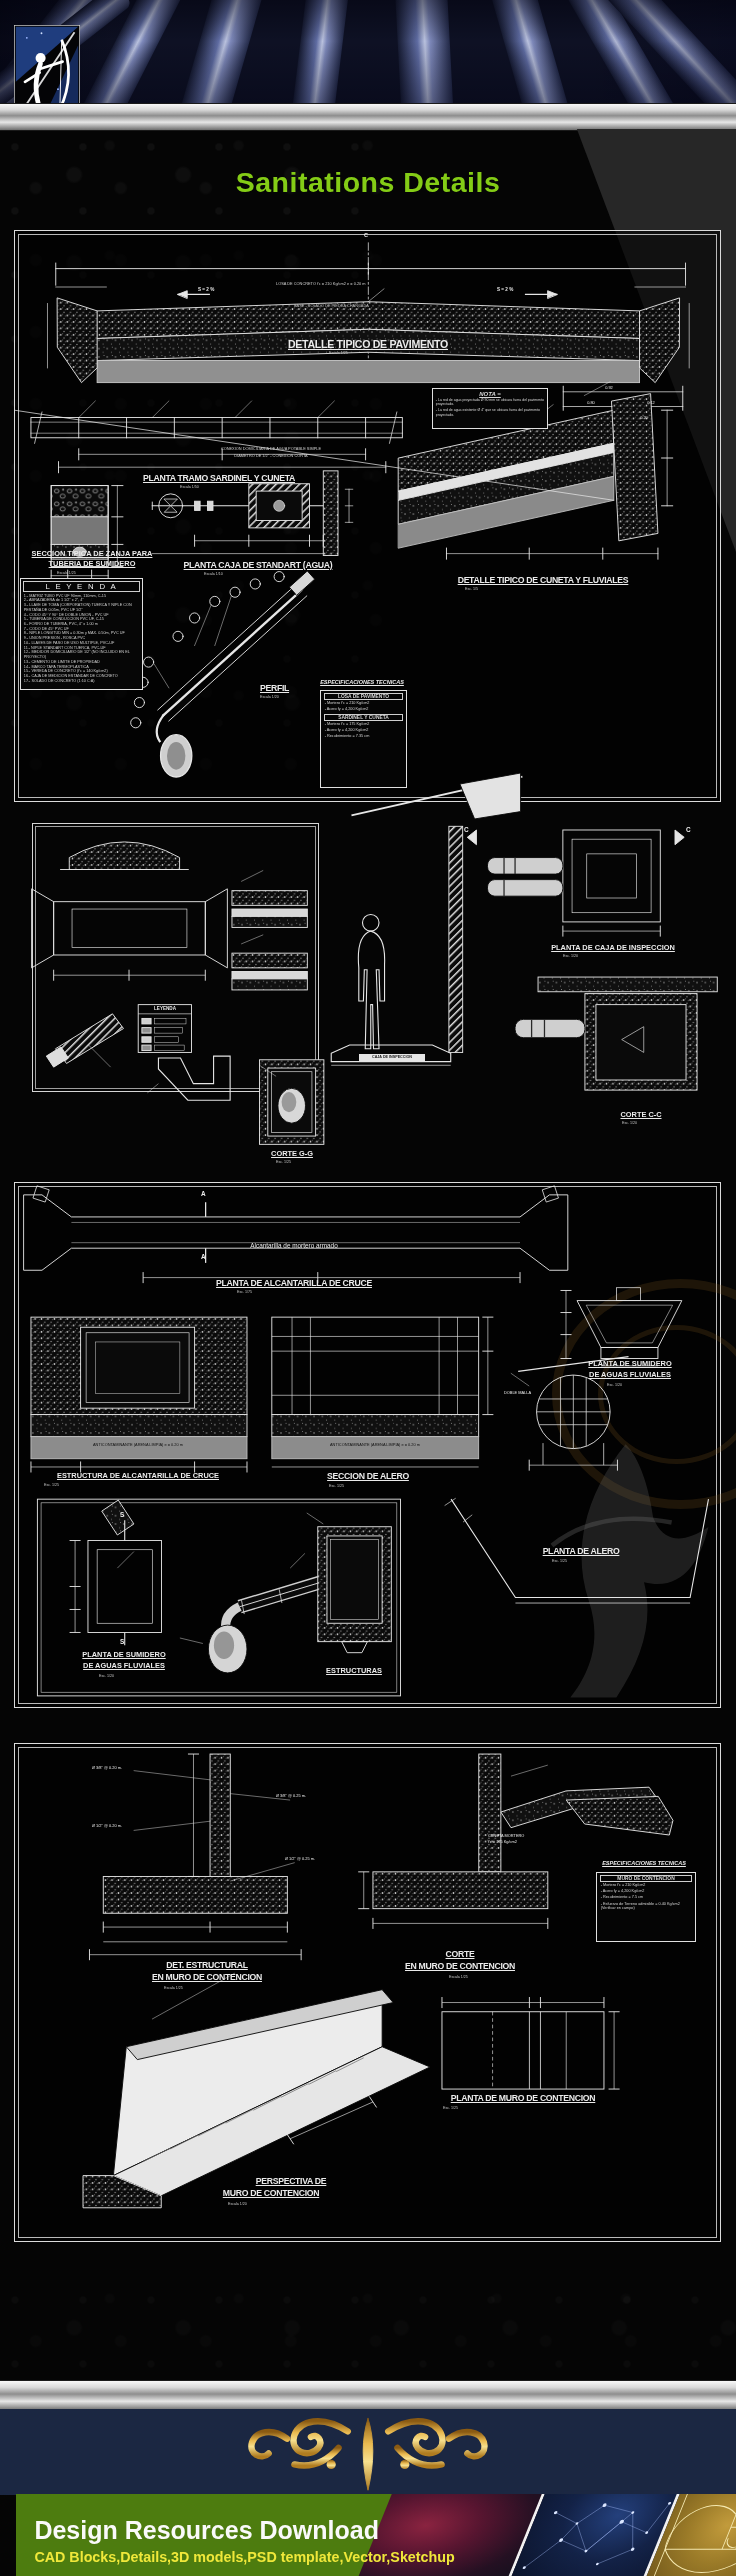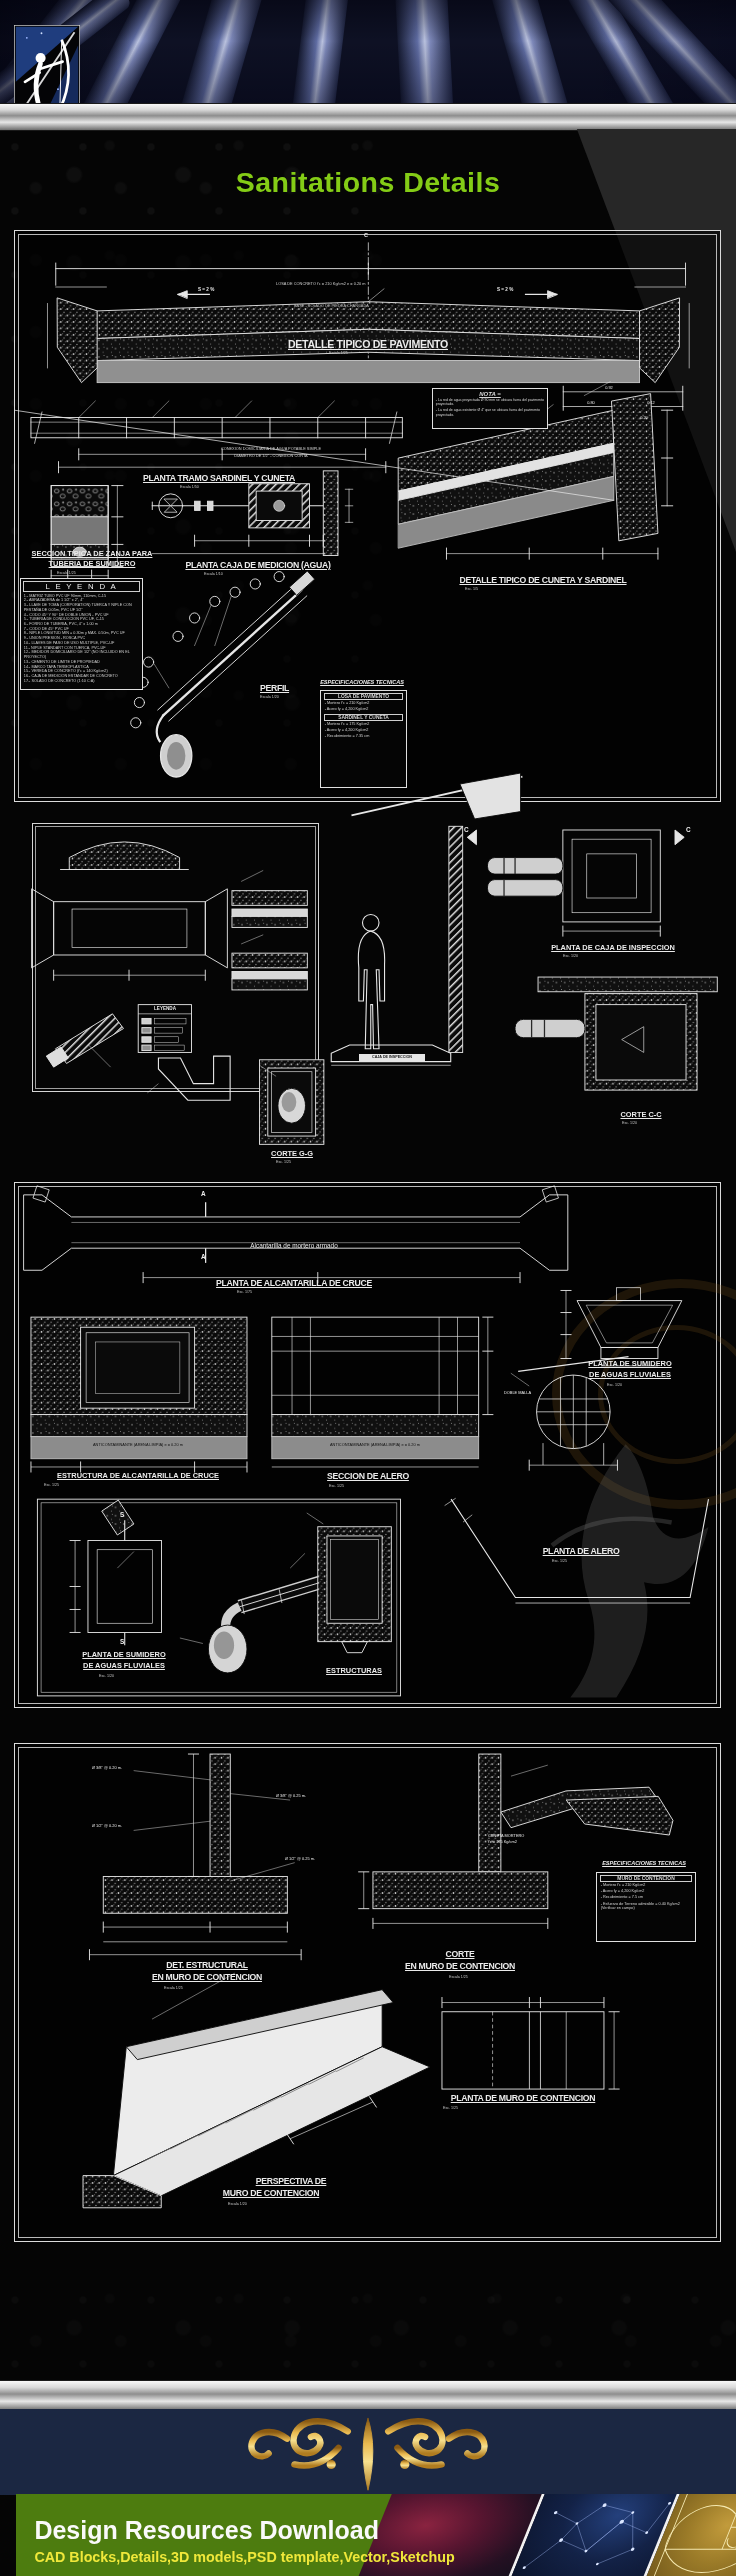--- a/index.html
+++ b/index.html
@@ -311,23 +311,23 @@
   </div>
   <div class="lbl t4 ctr" style="left:609px;top:386px;">0.92</div>
   <div class="lbl t4 ctr" style="left:591px;top:401px;">0.80</div>
   <div class="lbl t4 ctr" style="left:651px;top:401px;">0.12</div>
   <div class="lbl t4 ctr" style="left:644px;top:416px;">0.20</div>
   <div class="lbl t8 ul ctr" style="left:92px;top:550px;">SECCION TIPICA DE ZANJA PARA</div>
   <div class="lbl t8 ul ctr" style="left:92px;top:560px;">TUBERIA DE SUMIDERO</div>
   <div class="scale" style="left:57px;top:571px;">Escala 1/25</div>
   <div class="lbl t4 ctr" style="left:271px;top:447px;color:#cfcfcf;">CONEXION DOMICILIARIA DE AGUA POTABLE SIMPLE</div>
   <div class="lbl t4 ctr" style="left:271px;top:454px;color:#cfcfcf;">DIAMETRO DE 1/2" - CONEXION CORTA</div>
-  <div class="lbl t9 ul ctr" style="left:258px;top:561px;">PLANTA CAJA DE MEDICION (AGUA)</div>
+  <div class="lbl t9 ul ctr" style="left:258px;top:561px;">PLANTA CAJA DE STANDART (AGUA)</div>
   <div class="scale" style="left:204px;top:572px;">Escala 1/10</div>
-  <div class="lbl t9 ul ctr" style="left:543px;top:576px;">DETALLE TIPICO DE CUNETA Y SARDINEL</div>
+  <div class="lbl t9 ul ctr" style="left:543px;top:576px;">DETALLE TIPICO DE CUNETA Y FLUVIALES</div>
   <div class="scale" style="left:465px;top:587px;">Esc. 1/5</div>
   <div id="leyenda-box">
     <div class="ley-title">L E Y E N D A</div>
     <div class="ley-item">1.- MATRIZ TUBO PVC UF 90mm, 110mm, C-15</div>
     <div class="ley-item">2.- ABRAZADERA de 1 1/2" x 2", 4"</div>
     <div class="ley-item">3.- LLAVE DE TOMA (CORPORATION) TUERCA Y NIPLE CON PESTAÑA DE 0.05m, PVC UF 1/2"</div>
     <div class="ley-item">4.- CODO 45° Y 90° DE DOBLE UNION - PVC UF</div>
     <div class="ley-item">5.- TUBERIA DE CONDUCCION PVC UF, C-15</div>
     <div class="ley-item">6.- FORRO DE TUBERIA, PVC, 4" x 1.00 m</div>
     <div class="ley-item">7.- CODO DE 45° PVC UF</div>

